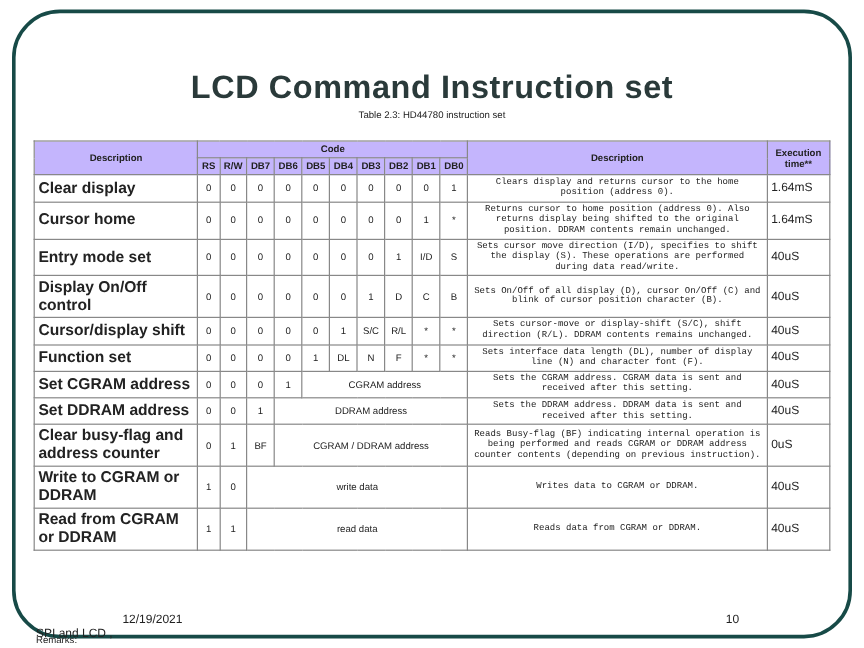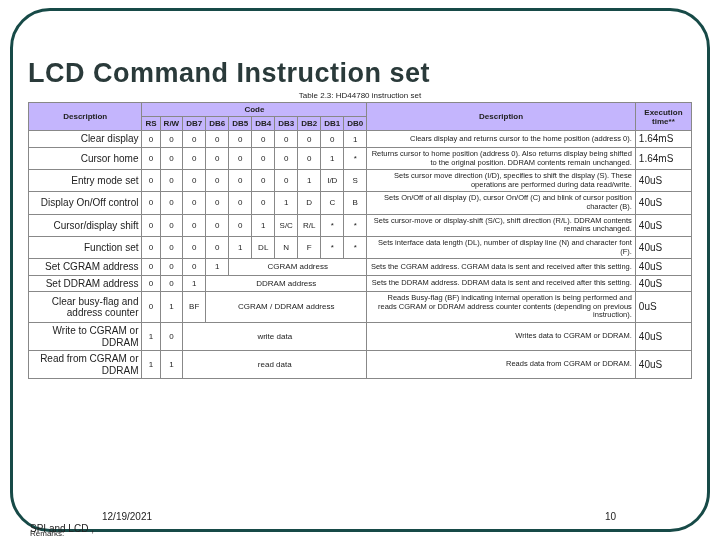--- a/index.html
+++ b/index.html
@@ -23,53 +23,54 @@
     pointer-events: none;
   }
   .slide-content {
     position: absolute;
     top: 20px;
     left: 28px;
     right: 28px;
     bottom: 14px;
   }
   .title {
+    text-align: center;
     font-family: "Arial Black", Arial, sans-serif;
     font-weight: 900;
     font-size: 27px;
     color: #2a3a3a;
     margin: 38px 0 2px 0;
     letter-spacing: 0.5px;
   }
   .caption {
     text-align: center;
     font-size: 8px;
     color: #222;
-    margin-bottom: 2px;
+    margin-bottom: 17px;
   }
   table {
     border-collapse: collapse;
     width: 100%;
     font-size: 8px;
     color: #222;
     background: #fff;
   }
   th, td {
     border: 1px solid #888;
     padding: 2px 3px;
     vertical-align: middle;
     line-height: 1.15;
   }
   th {
     font-weight: bold;
     background: #c4b5fd;
     text-align: center;
   }
-  td.desc { text-align: right; font-size: 7.5px; }
-  td.label { text-align: right; font-size: 10px; }
+  td.desc { text-align: center; font-size: 7.5px; font-family: Liberation Mono, monospace; }
+  td.label { text-align: left; font-size: 13px; font-weight: bold; }
   td.ctr { text-align: center; font-size: 8px; }
   td.exec { text-align: left; font-size: 10px; }
   .footer {
     position: absolute;
     bottom: 6px;
     left: 30px;
     right: 30px;
     font-size: 10px;
     color: #222;
   }

